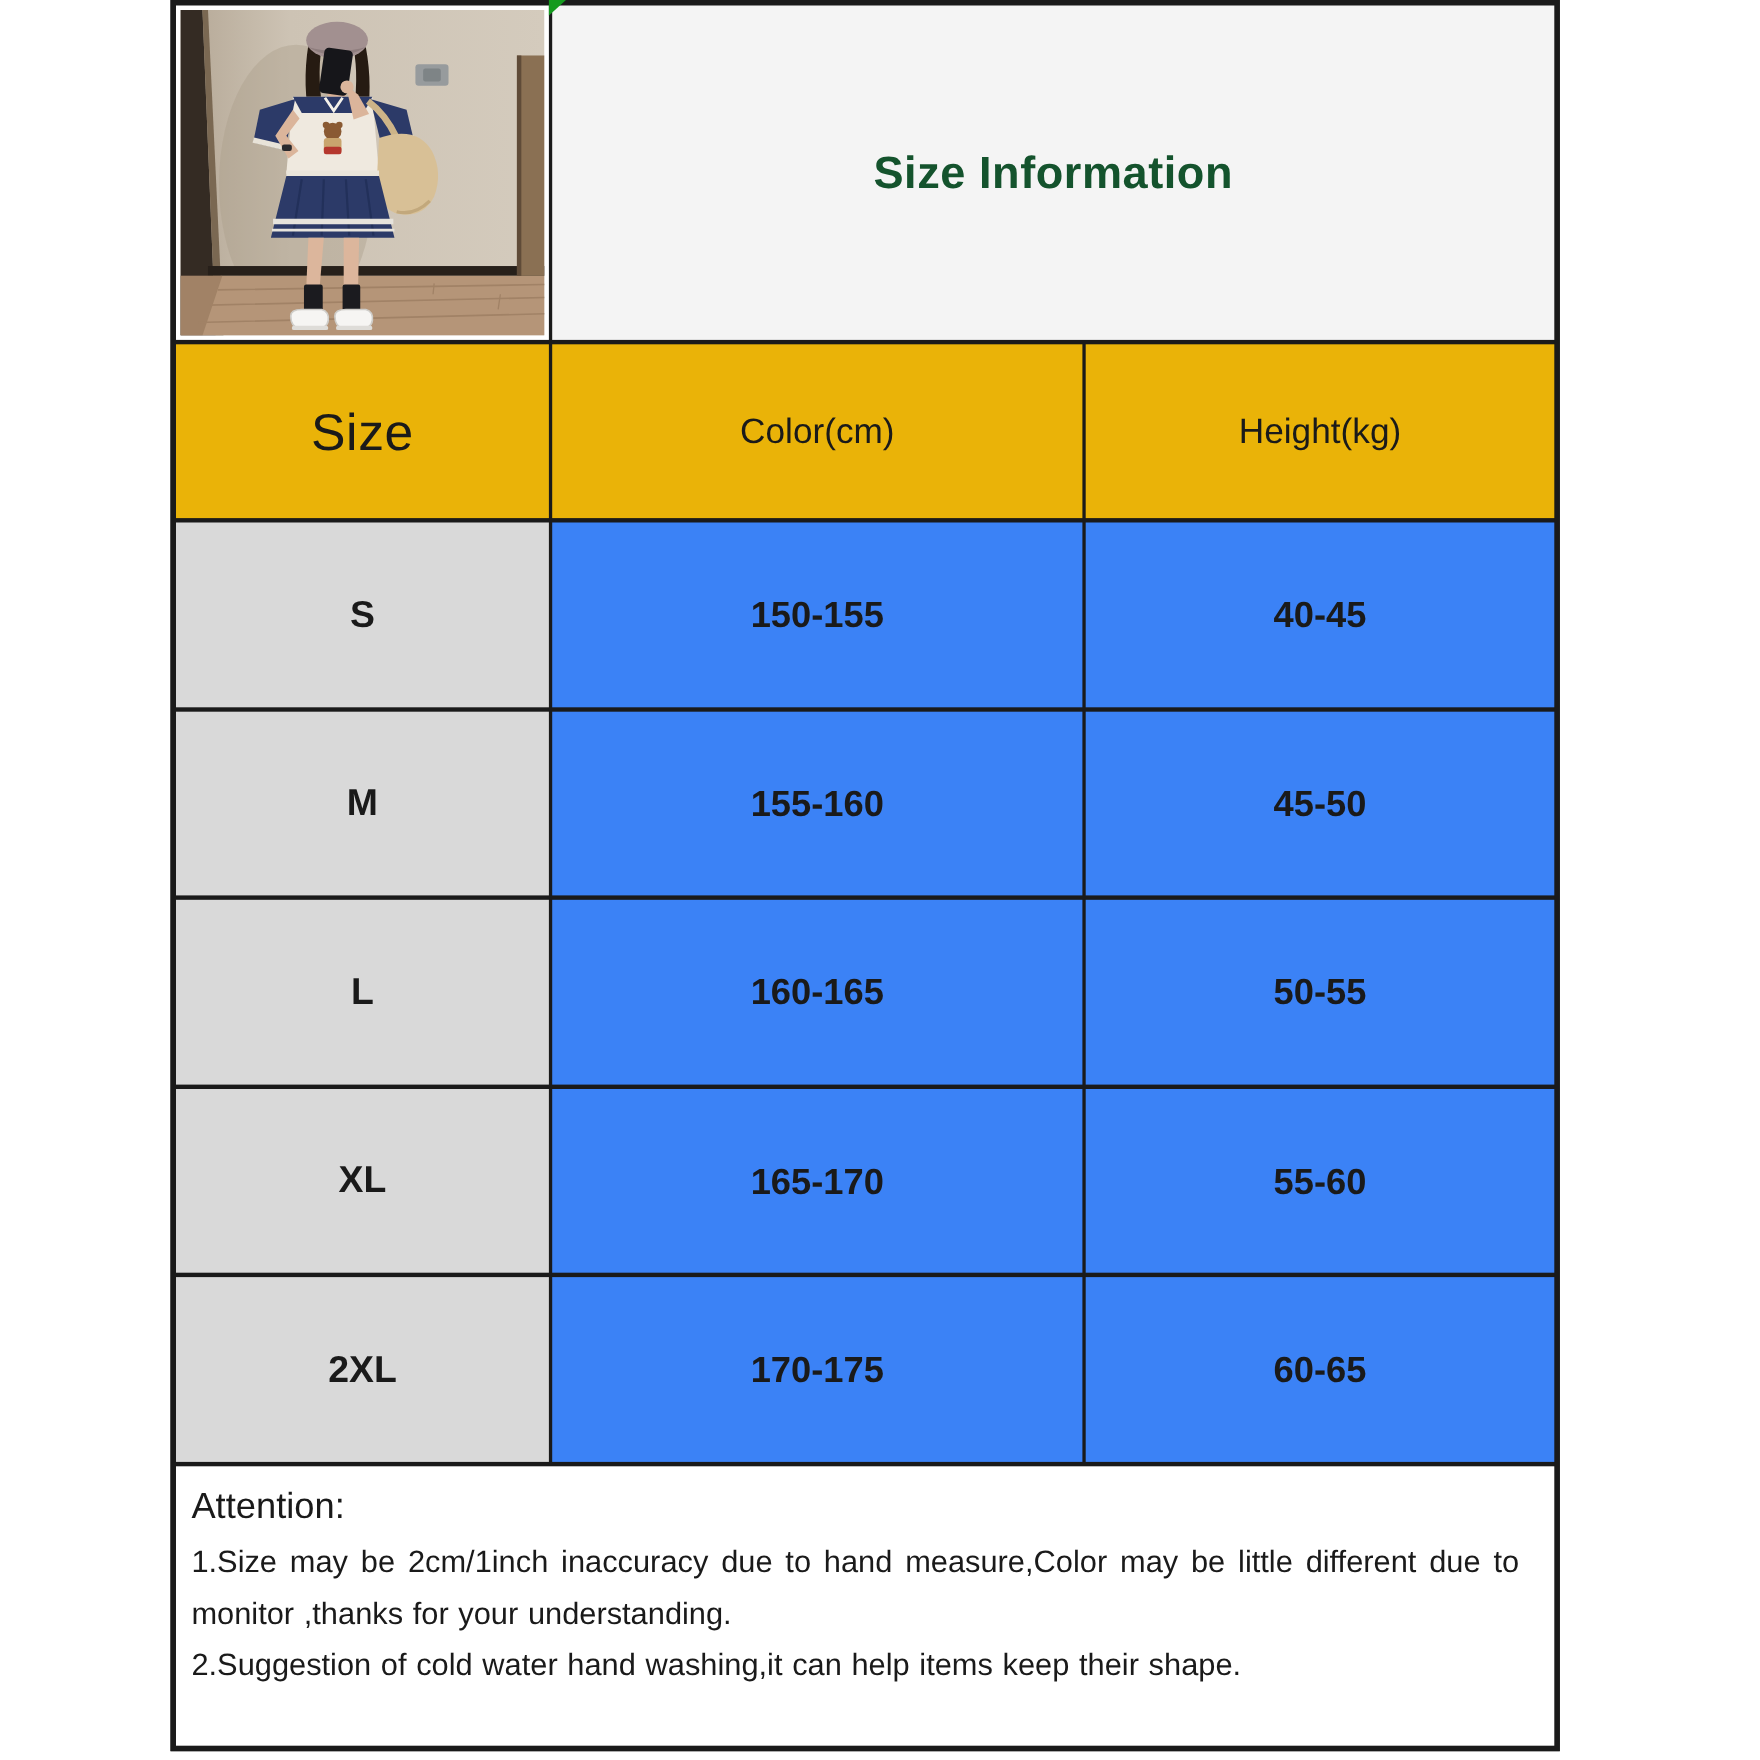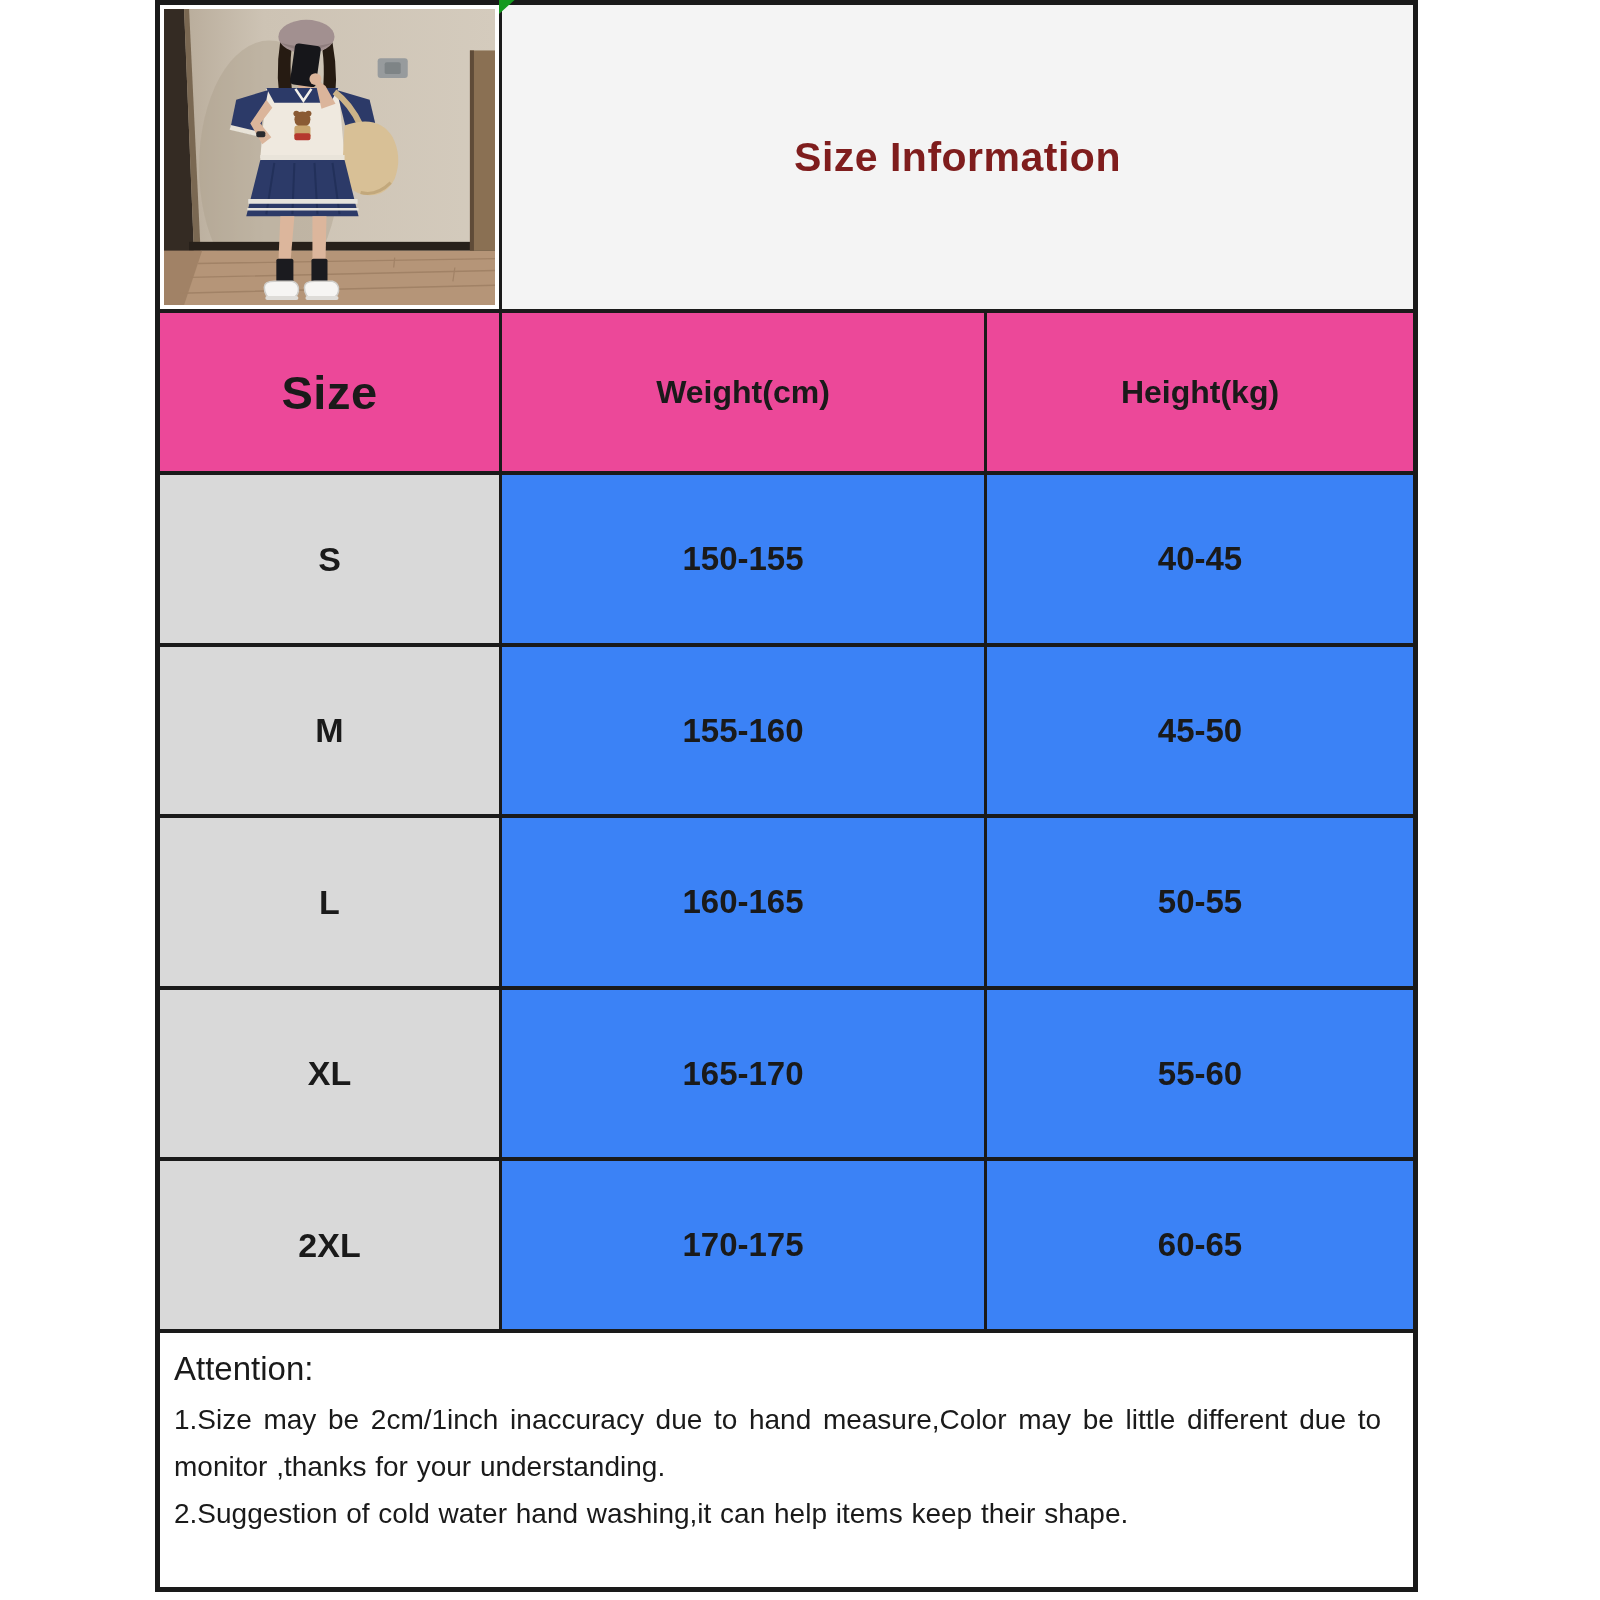--- a/index.html
+++ b/index.html
@@ -13,26 +13,26 @@
     box-sizing:border-box;border:5px solid #1a1a1a;background:#1a1a1a;
     display:grid;
     grid-template-columns:339px 482px 1fr;
     grid-template-rows:304px 158px 168px 167px 168px 167px 168px 1fr;
     gap:4px 3px;
   }
   .cell{display:flex;align-items:center;justify-content:center;box-sizing:border-box;}
   .photo-cell{background:#ffffff;padding:4px;grid-column:1;grid-row:1;}
   .photo-cell svg{width:100%;height:100%;display:block;}
   .title-cell{background:#f4f4f4;grid-column:2 / -1;grid-row:1;position:relative;}
-  .page-title{font-size:41px;font-weight:bold;color:#7f1d1d;letter-spacing:0.5px;}
+  .page-title{font-size:41px;font-weight:bold;color:#14532d;letter-spacing:0.5px;}
   .green-corner{
     position:absolute;left:-3px;top:-9px;width:0;height:0;
     border-top:18px solid #149a1e;border-right:20px solid transparent;z-index:3;
   }
-  .hdr{background:#ec4899;font-weight:bold;}
+  .hdr{background:#eab308;font-weight:normal;}
   .hdr-size{font-size:47px;letter-spacing:0.5px;}
   .hdr-col{font-size:32px;}
   .size-cell{background:#d9d9d9;font-weight:bold;font-size:34px;}
   .val-cell{background:#3b82f6;font-weight:bold;font-size:33px;}
   .attention-cell{
     background:#ffffff;grid-column:1 / -1;
     display:block;padding:10px 32px 0 14px;
   }
   .attention-heading{font-size:33px;line-height:1.6;}
   .attention-note{font-size:28px;line-height:1.68;text-align:justify;word-spacing:1px;}
@@ -126,21 +126,21 @@
       <rect x="141" y="291" width="33" height="4" rx="2" fill="#dedcd8"></rect>
     </svg>
   </div>
 
   <div class="cell title-cell">
     <span class="green-corner"></span>
     <span class="page-title">Size Information</span>
   </div>
 
   <div class="cell hdr hdr-size">Size</div>
-  <div class="cell hdr hdr-col">Weight(cm)</div>
+  <div class="cell hdr hdr-col">Color(cm)</div>
   <div class="cell hdr hdr-col">Height(kg)</div>
 
   <div class="cell size-cell">S</div>
   <div class="cell val-cell">150-155</div>
   <div class="cell val-cell">40-45</div>
 
   <div class="cell size-cell">M</div>
   <div class="cell val-cell">155-160</div>
   <div class="cell val-cell">45-50</div>
 

